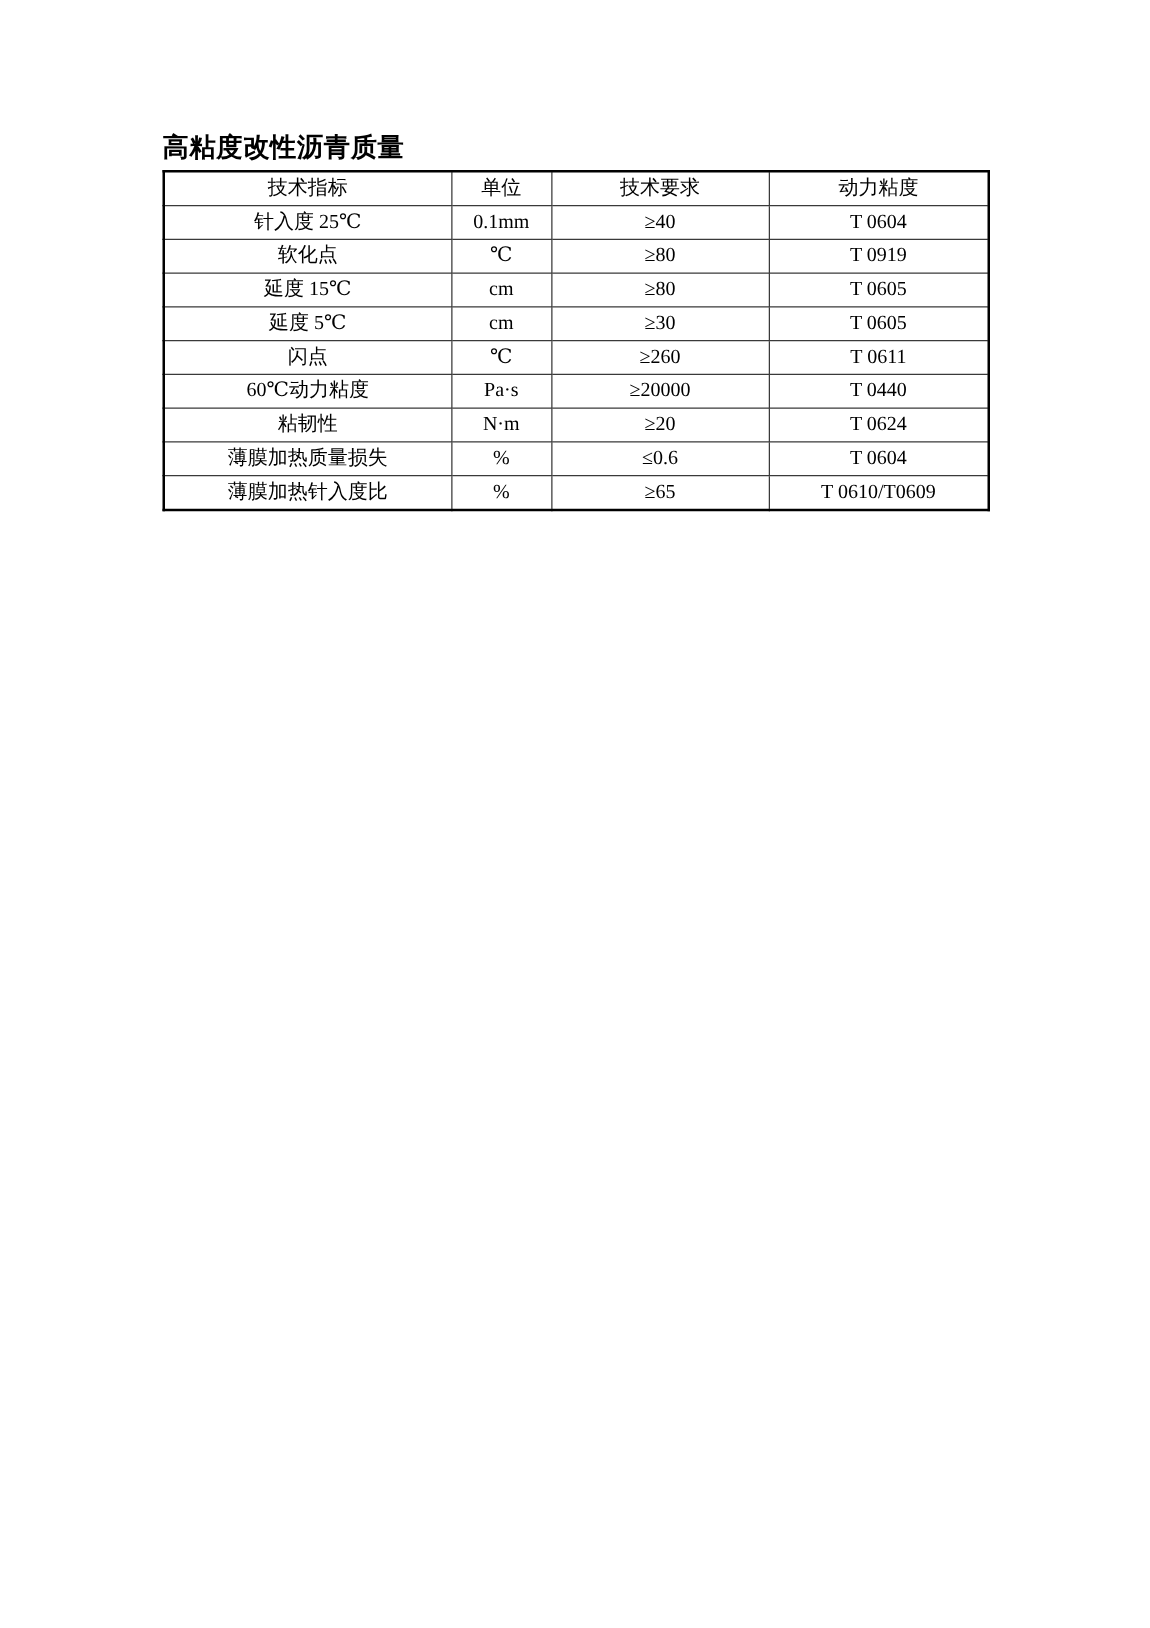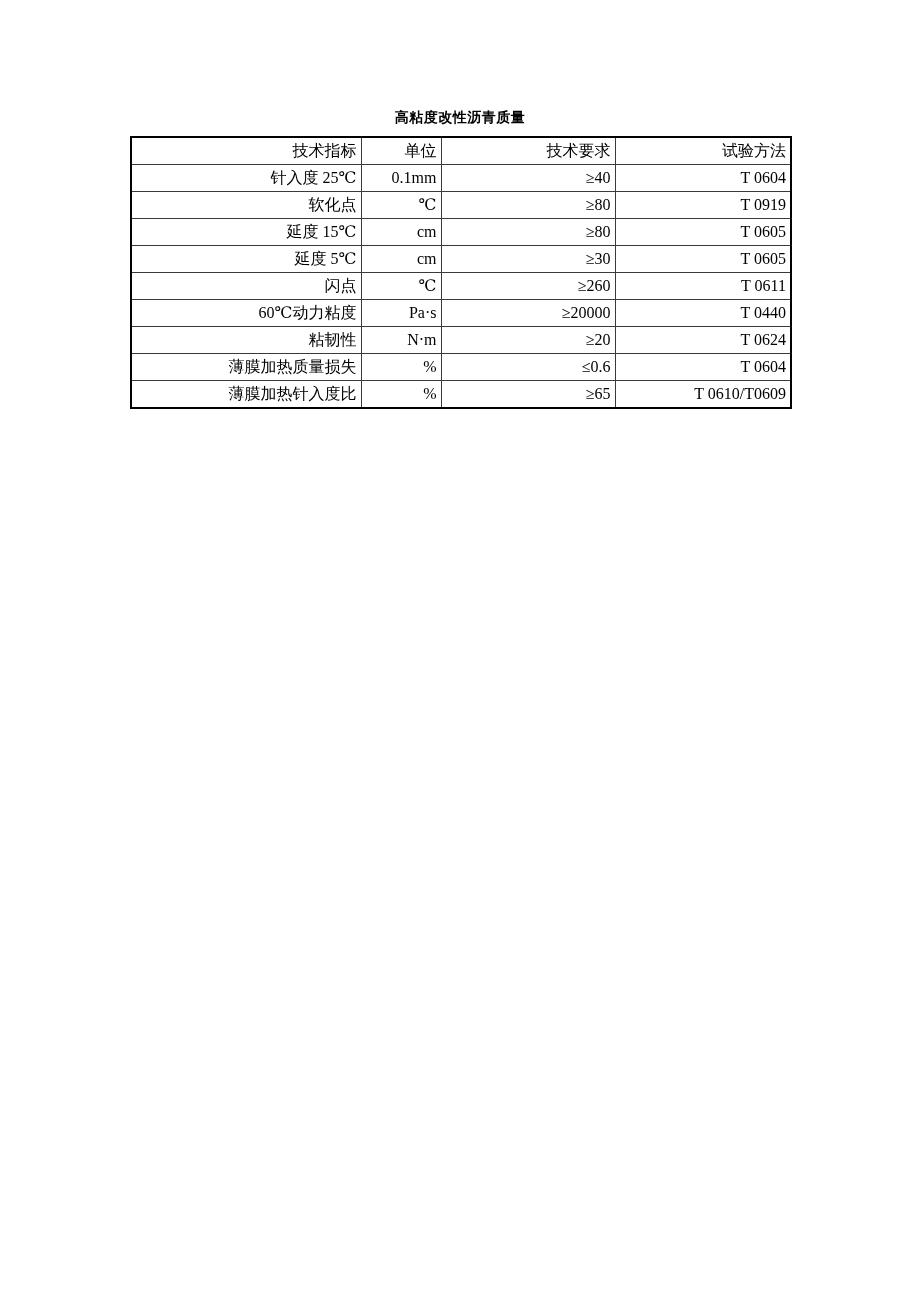--- a/index.html
+++ b/index.html
@@ -15,39 +15,39 @@
     position: relative;
     overflow: hidden;
   }
   .doc-content {
     position: absolute;
     left: 130px;
     top: 106px;
     width: 660px;
   }
   .doc-title {
-    text-align: center;
+    text-align: left;
     font-weight: bold;
-    font-size: 14px;
+    font-size: 21px;
     line-height: 24px;
     margin: 0 0 6px 0;
     letter-spacing: 0.5px;
   }
   table.spec-table {
     border-collapse: collapse;
     table-layout: fixed;
     width: 660px;
     border: 2px solid #000000;
   }
   table.spec-table th,
   table.spec-table td {
     border: 1px solid #3a3a3a;
     height: 26px;
     padding: 0 4px;
-    text-align: right;
+    text-align: center;
     vertical-align: middle;
     font-size: 16px;
     font-weight: normal;
     line-height: 1;
     overflow: hidden;
     white-space: nowrap;
   }
   col.c1 { width: 230px; }
   col.c2 { width: 80px; }
   col.c3 { width: 174px; }
@@ -64,21 +64,21 @@
       <col class="c1">
       <col class="c2">
       <col class="c3">
       <col class="c4">
     </colgroup>
     <thead>
       <tr>
         <th>技术指标</th>
         <th>单位</th>
         <th>技术要求</th>
-        <th>试验方法</th>
+        <th>动力粘度</th>
       </tr>
     </thead>
     <tbody>
         <tr>
           <td>针入度 25℃</td>
           <td>0.1mm</td>
           <td>≥40</td>
           <td>T 0604</td>
         </tr>
         <tr>

